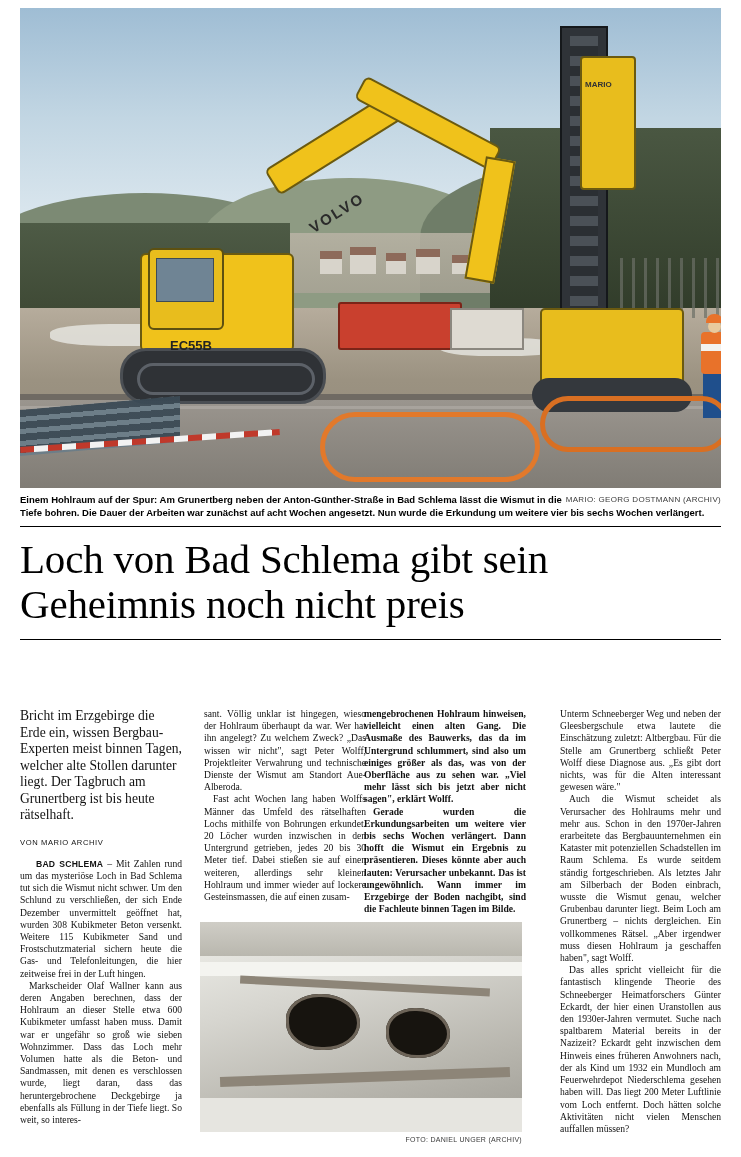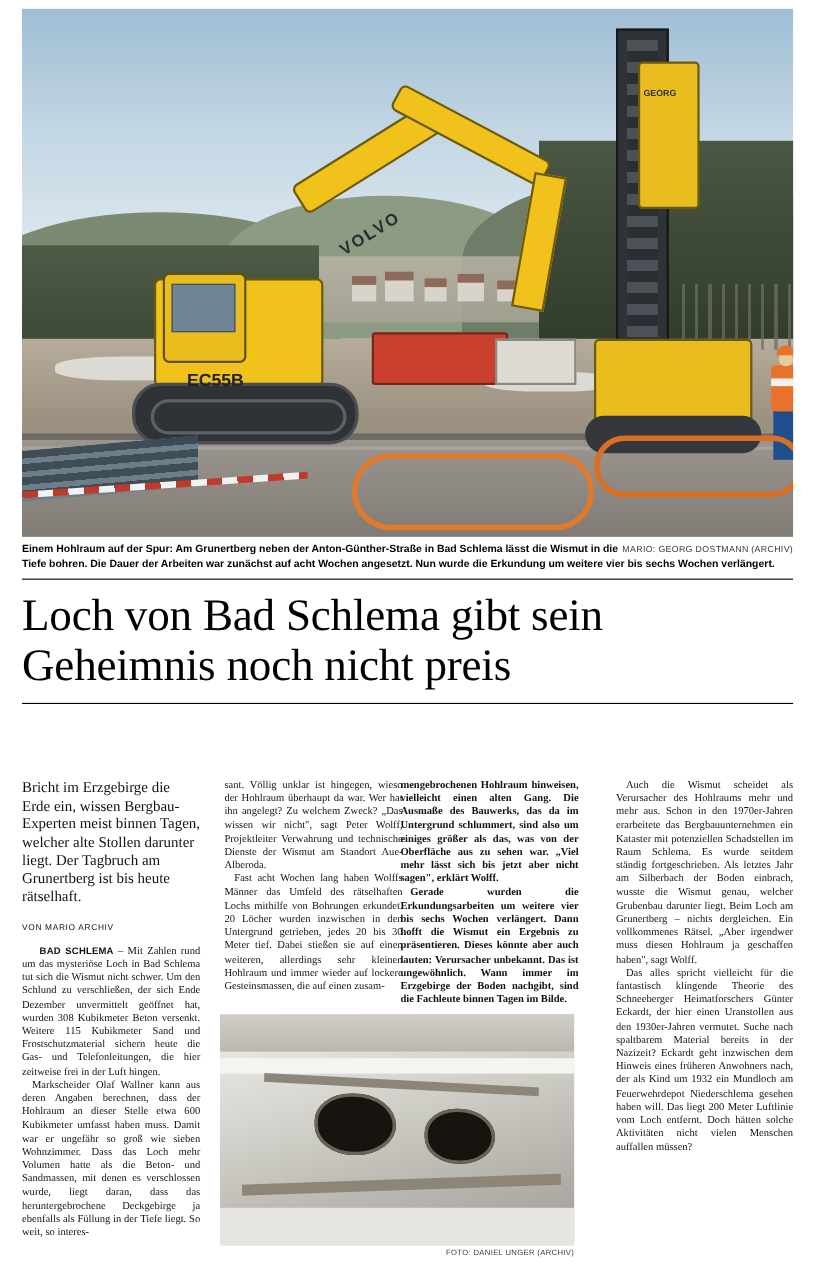--- a/index.html
+++ b/index.html
@@ -66,21 +66,21 @@
   .exc-cab{position:absolute;left:128px;top:240px;width:72px;height:78px;background:#e8bd1d;border:2px solid #5d5010;border-radius:6px;}
   .exc-glass{position:absolute;left:136px;top:250px;width:56px;height:42px;background:#6f8494;border:1px solid #3d4b55;}
   .exc-track{position:absolute;left:100px;top:340px;width:200px;height:50px;background:#2f3236;border-radius:26px;border:3px solid #4a4e53;}
   .exc-track:after{content:"";position:absolute;left:14px;top:12px;width:172px;height:26px;border:3px solid #5c6168;border-radius:16px;}
   .boom{position:absolute;background:#f0c21b;border:2px solid #6b5a10;}
   .boom.b1{left:252px;top:160px;width:150px;height:26px;transform:rotate(-32deg);transform-origin:left center;border-radius:6px;}
   .boom.b2{left:340px;top:66px;width:150px;height:22px;transform:rotate(28deg);transform-origin:left center;border-radius:6px;}
   .boom.b3{left:455px;top:150px;width:26px;height:120px;transform:rotate(10deg);}
   .logo-volvo{position:absolute;left:286px;top:196px;color:#2b2b2b;font-family:"Liberation Sans",sans-serif;
                font-size:15px;letter-spacing:2px;transform:rotate(-32deg);font-weight:bold;}
-  .ec55{position:absolute;left:150px;top:330px;font-family:"Liberation Sans",sans-serif;font-size:16px;font-weight:bold;color:#222;}
+  .ec55{position:absolute;left:150px;top:330px;font-family:"Liberation Sans",sans-serif;font-size:13px;font-weight:bold;color:#222;}
   
   .rig-mast{position:absolute;left:540px;top:18px;width:44px;height:300px;background:#2f3338;border:2px solid #15181b;}
   .rig-mast:after{content:"";position:absolute;left:8px;top:8px;width:28px;height:284px;background:repeating-linear-gradient(180deg,#4b5157 0 10px,#2b2f33 10px 20px);}
   .rig-head{position:absolute;left:560px;top:48px;width:52px;height:130px;background:#e8bd1d;border:2px solid #6b5a10;border-radius:4px;}
   .rig-base{position:absolute;left:520px;top:300px;width:140px;height:96px;background:#e8bd1d;border:2px solid #6b5a10;border-radius:5px;}
   .rig-tr{position:absolute;left:512px;top:370px;width:160px;height:34px;background:#34383d;border-radius:18px;}
   .klemm{position:absolute;left:565px;top:72px;color:#333;font-family:"Liberation Sans",sans-serif;font-size:8px;font-weight:bold;}
   
   .worker-head{position:absolute;left:688px;top:312px;width:13px;height:13px;background:#e8ca9d;border-radius:50%;}
   .worker-helm{position:absolute;left:686px;top:306px;width:17px;height:9px;background:#e8722a;border-radius:8px 8px 0 0;}
@@ -200,21 +200,21 @@
     <div class="boom b3"></div>
     <div class="exc-body"></div>
     <div class="exc-cab"></div>
     <div class="exc-glass"></div>
     <div class="exc-track"></div>
     <div class="logo-volvo">VOLVO</div>
     <div class="ec55">EC55B</div>
 
     <div class="rig-mast"></div>
     <div class="rig-head"></div>
-    <div class="klemm">GEORG</div>
+    <div class="klemm">MARIO</div>
     <div class="rig-base"></div>
     <div class="rig-tr"></div>
 
     <div class="worker-legs"></div>
     <div class="worker-body"></div>
     <div class="worker-vest"></div>
     <div class="worker-head"></div>
     <div class="worker-helm"></div>
 
     <div class="pipes"></div>
@@ -254,20 +254,21 @@
 
     <div class="col c3">
       <div class="body">
         <p class="first" style="margin-top:0;">mengebrochenen Hohlraum hinweisen, vielleicht einen alten Gang. Die Ausmaße des Bauwerks, das da im Untergrund schlummert, sind also um einiges größer als das, was von der Oberfläche aus zu sehen war. „Viel mehr lässt sich bis jetzt aber nicht sagen", erklärt Wolff.</p>
         <p>Gerade wurden die Erkundungsarbeiten um weitere vier bis sechs Wochen verlängert. Dann hofft die Wismut ein Ergebnis zu präsentieren. Dieses könnte aber auch lauten: Verursacher unbekannt. Das ist ungewöhnlich. Wann immer im Erzgebirge der Boden nachgibt, sind die Fachleute binnen Tagen im Bilde.</p>
       </div>
     </div>
 
     <div class="col c4">
       <div class="body">
+        <p class="first" style="margin-top:0;">Unterm Schneeberger Weg und neben der Gleesbergschule etwa lautete die Einschätzung zuletzt: Altbergbau. Für die Stelle am Grunertberg schließt Peter Wolff diese Diagnose aus. „Es gibt dort nichts, was für die Alten interessant gewesen wäre."</p>
         <p>Auch die Wismut scheidet als Verursacher des Hohlraums mehr und mehr aus. Schon in den 1970er-Jahren erarbeitete das Bergbauunternehmen ein Kataster mit potenziellen Schadstellen im Raum Schlema. Es wurde seitdem ständig fortgeschrieben. Als letztes Jahr am Silberbach der Boden einbrach, wusste die Wismut genau, welcher Grubenbau darunter liegt. Beim Loch am Grunertberg – nichts dergleichen. Ein vollkommenes Rätsel. „Aber irgendwer muss diesen Hohlraum ja geschaffen haben", sagt Wolff.</p>
         <p>Das alles spricht vielleicht für die fantastisch klingende Theorie des Schneeberger Heimatforschers Günter Eckardt, der hier einen Uranstollen aus den 1930er-Jahren vermutet. Suche nach spaltbarem Material bereits in der Nazizeit? Eckardt geht inzwischen dem Hinweis eines früheren Anwohners nach, der als Kind um 1932 ein Mundloch am Feuerwehrdepot Niederschlema gesehen haben will. Das liegt 200 Meter Luftlinie vom Loch entfernt. Doch hätten solche Aktivitäten nicht vielen Menschen auffallen müssen?</p>
       </div>
     </div>
   </div>
 
   <div class="photo-bot">
     <div class="snowfield"></div>
     <div class="fencebot"></div>
     <div class="snowstrip" style="left:0;top:40px;width:100%;height:14px;"></div>

